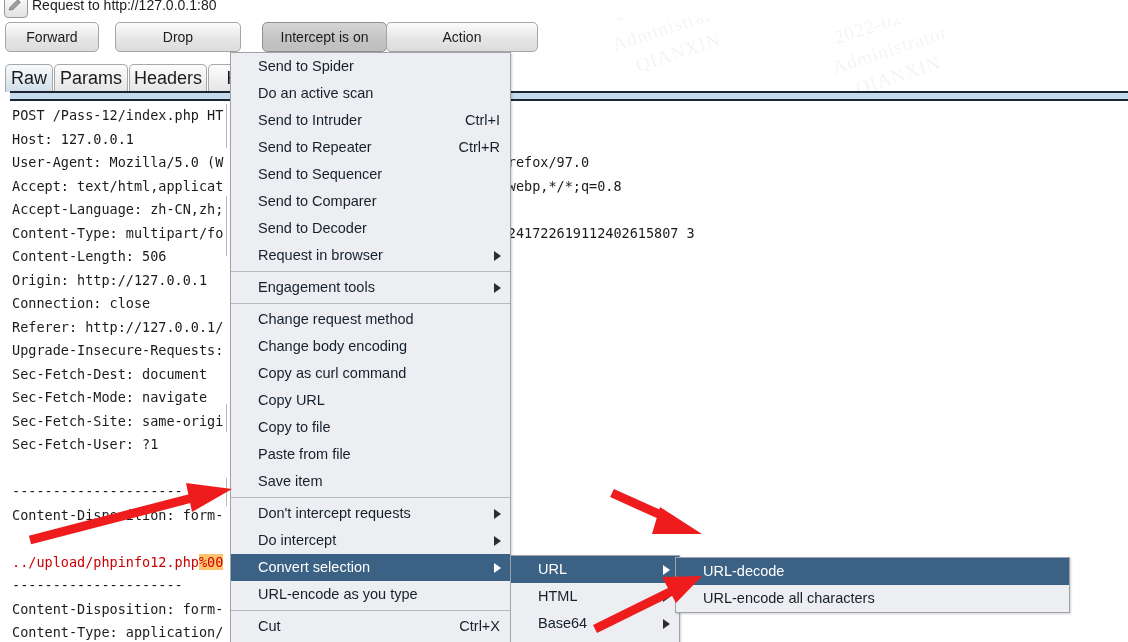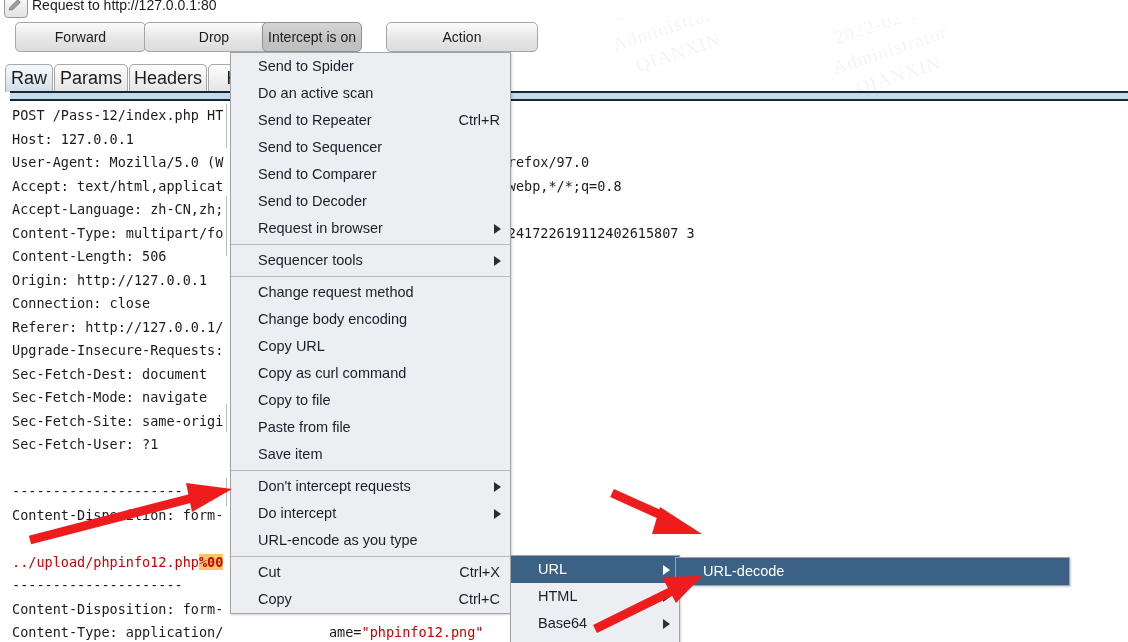--- a/index.html
+++ b/index.html
@@ -36,23 +36,23 @@
   
   .btn{
     position:absolute;top:22px;height:30px;
     border:1px solid #a6a6a6;border-radius:5px;
     background:linear-gradient(#fcfcfc,#e6e6e6 55%,#dcdcdc);
     font-size:14px;color:#1c1c1c;
     display:flex;align-items:center;justify-content:center;
     box-sizing:border-box;
   }
   .btn.pressed{background:linear-gradient(#d6d6d6,#c4c4c4 55%,#bfbfbf);border-color:#8f8f8f;}
-  #btn-forward{left:15px;width:131px;text-align:right;}
-  #btn-drop{left:144px;width:140px;}
-  #btn-intercept{left:262px;width:100px;}
+  #btn-forward{left:5px;width:94px;text-align:right;}
+  #btn-drop{left:115px;width:126px;}
+  #btn-intercept{left:262px;width:125px;}
   #btn-action{left:386px;width:152px;}
 
   
   .tab{
     position:absolute;top:64px;height:28px;
     border:1px solid #a8a8a8;border-bottom:none;
     border-radius:5px 5px 0 0;
     background:linear-gradient(#fdfdfd,#e4e4e4);
     font-size:18px;color:#1c1c1c;
     display:flex;align-items:center;justify-content:center;
@@ -73,21 +73,21 @@
   #content-band{position:absolute;left:0;top:2px;width:1128px;height:6px;background:#c3dbec;}
   #content-topline2{position:absolute;left:0;top:8px;width:1128px;height:2px;background:#1a2433;}
 
   #code{
     position:absolute;left:2px;top:13px;width:1124px;
     font-family:"DejaVu Sans Mono","Liberation Mono",monospace;
     font-size:13.5px;line-height:23.5px;
     color:#1b1b1b;white-space:pre;
   }
   #code .r{color:#cc0000;}
-  #code .sel{background:#ffc46b;color:#cc0000;font-weight:bold;}
+  #code .sel{background:#ffc46b;color:#cc0000;}
 
   
   .vline{position:absolute;background:#b9b9b9;width:1px;z-index:3;}
 
   
   .menu{
     position:absolute;z-index:20;
     background:#eceef1;border:1px solid #a0a4aa;
     box-sizing:border-box;
     font-size:14.5px;color:#15202b;
@@ -211,70 +211,78 @@
 <div class="vline" style="left:504px;top:104px;height:430px;"></div>
 
 <div class="menu" id="menu-main">
     <div class="mi">
       <span class="lbl">Send to Spider</span>
     </div>
     <div class="mi">
       <span class="lbl">Do an active scan</span>
     </div>
     <div class="mi">
+      <span class="lbl">Send to Intruder</span>
+      <span class="acc">Ctrl+I</span>
+    </div>
+    <div class="mi">
       <span class="lbl">Send to Repeater</span>
       <span class="acc">Ctrl+R</span>
     </div>
     <div class="mi">
       <span class="lbl">Send to Sequencer</span>
     </div>
     <div class="mi">
       <span class="lbl">Send to Comparer</span>
     </div>
     <div class="mi">
       <span class="lbl">Send to Decoder</span>
     </div>
     <div class="mi">
       <span class="lbl">Request in browser</span>
       <span class="arrow"></span>
     </div>
     <div class="sep"></div>
     <div class="mi">
-      <span class="lbl">Sequencer tools</span>
+      <span class="lbl">Engagement tools</span>
       <span class="arrow"></span>
     </div>
     <div class="sep"></div>
     <div class="mi">
       <span class="lbl">Change request method</span>
     </div>
     <div class="mi">
       <span class="lbl">Change body encoding</span>
     </div>
     <div class="mi">
+      <span class="lbl">Copy as curl command</span>
+    </div>
+    <div class="mi">
       <span class="lbl">Copy URL</span>
     </div>
     <div class="mi">
-      <span class="lbl">Copy as curl command</span>
-    </div>
-    <div class="mi">
       <span class="lbl">Copy to file</span>
     </div>
     <div class="mi">
       <span class="lbl">Paste from file</span>
     </div>
     <div class="mi">
       <span class="lbl">Save item</span>
     </div>
     <div class="sep"></div>
     <div class="mi">
       <span class="lbl">Don't intercept requests</span>
       <span class="arrow"></span>
     </div>
     <div class="mi">
       <span class="lbl">Do intercept</span>
+      <span class="arrow"></span>
+    </div>
+    <div class="mi sel">
+      <span class="lbl">Convert selection</span>
       <span class="arrow"></span>
     </div>
     <div class="mi">
       <span class="lbl">URL-encode as you type</span>
     </div>
     <div class="sep"></div>
     <div class="mi">
       <span class="lbl">Cut</span>
       <span class="acc">Ctrl+X</span>
     </div>
@@ -298,20 +306,23 @@
       <span class="arrow"></span>
     </div>
     <div class="mi">
       <span class="lbl">Construct string</span>
     </div>
   </div>
 
 <div class="menu" id="menu-url">
     <div class="mi sel">
       <span class="lbl">URL-decode</span>
+    </div>
+    <div class="mi">
+      <span class="lbl">URL-encode all characters</span>
     </div>
   </div>
 
 <svg id="arrows" width="1128" height="642">
   <g>
     <path d="M30,540 L196,497" stroke="#ee1c1c" stroke-width="9" stroke-linecap="butt"></path>
     <path d="M232,489 L186,483 L192,512 Z" fill="#ee1c1c"></path>
   </g>
   <g>
     <path d="M612,493 L672,520" stroke="#ee1c1c" stroke-width="9" stroke-linecap="butt"></path>

